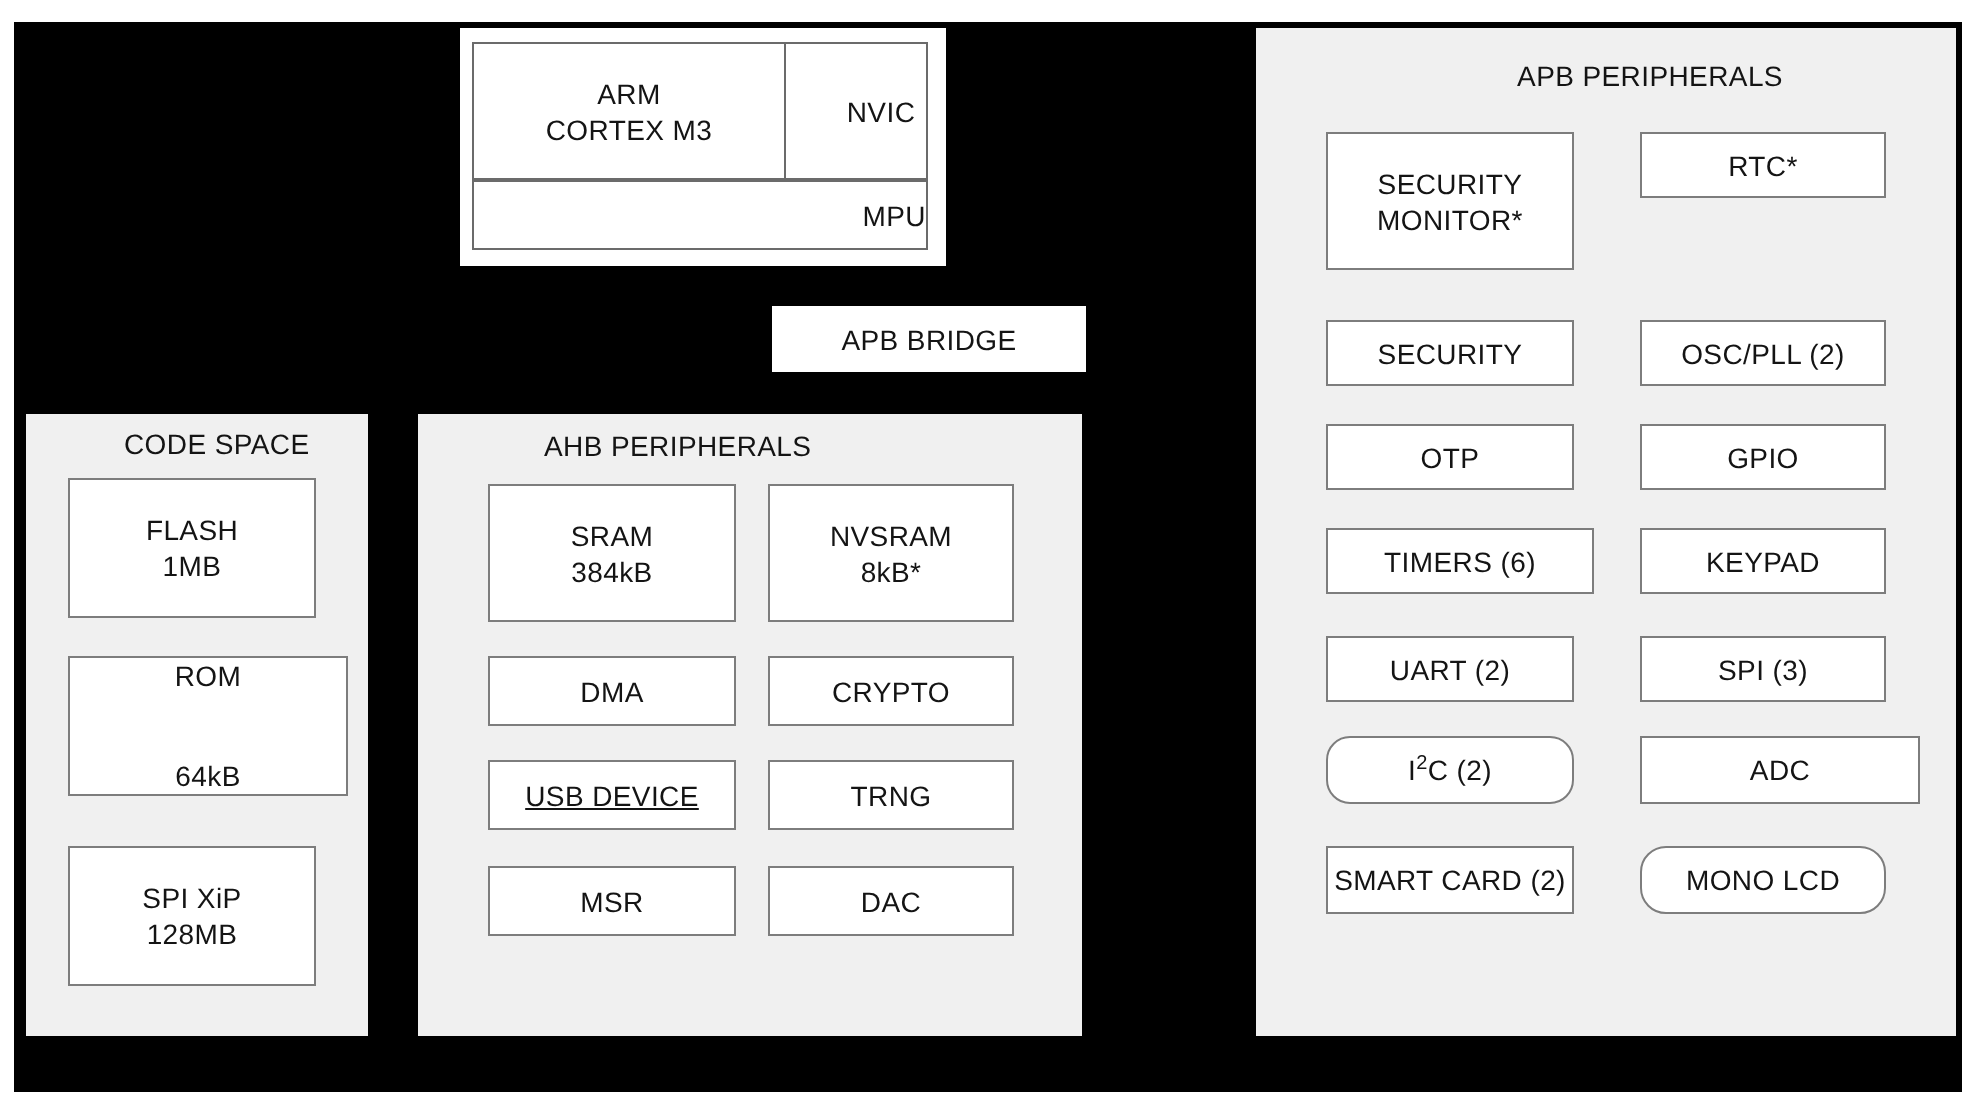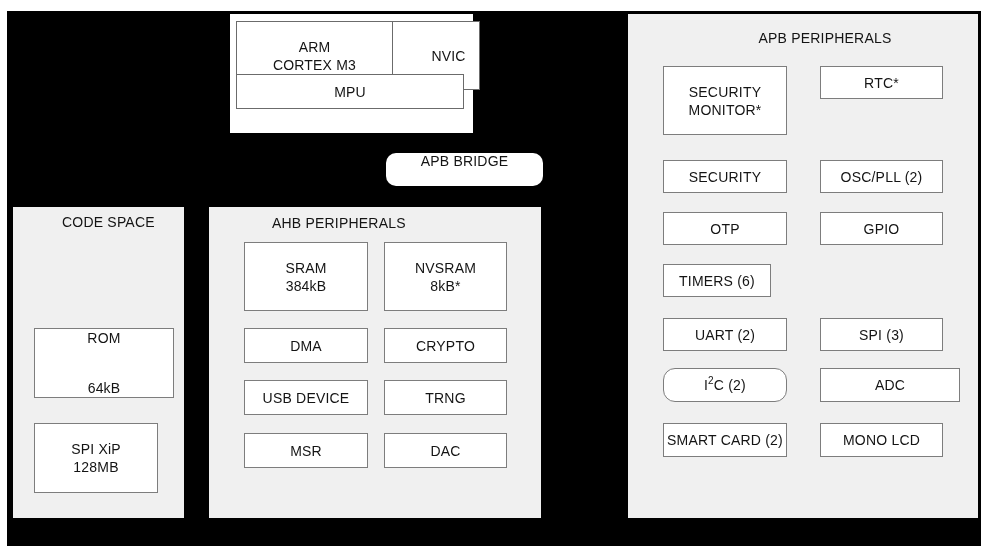--- a/index.html
+++ b/index.html
@@ -14,49 +14,53 @@
   .panel-title{position:absolute;font-size:14px;letter-spacing:.2px;white-space:nowrap;margin-left:44px;}
   .panel-title.centered{left:0;right:0;text-align:center;}
   .box{
     background:#ffffff;border:1.5px solid #7d7d7d;
     display:flex;flex-direction:column;align-items:center;justify-content:center;
     text-align:center;font-size:14px;line-height:18px;letter-spacing:.2px;white-space:nowrap;
   }
   .cpu{background:#ffffff;}
   .cpu .box{border-color:#6b6b6b;}
   .bridge{
-    background:#ffffff;display:flex;align-items:flex-start;justify-content:center;
-    font-size:14px;letter-spacing:.2px;border-radius:10px;
+    background:#ffffff;display:flex;align-items:center;justify-content:center;
+    font-size:14px;letter-spacing:.2px;
   }
   sup{font-size:10px;line-height:0;}
 </style>
 </head>
 <body>
 
 <div class="abs chip" style="left:7px;top:11px;width:974px;height:535px;"></div>
 
 <div class="abs cpu" style="left:230px;top:14px;width:243px;height:119px;">
   <div class="abs box" style="left:6px;top:7px;width:157px;height:69px;">
     <div>ARM</div>
     <div>CORTEX M3</div>
   </div>
-  <div class="abs box" style="left:162px;top:7px;width:88px;height:69px;padding-left:25px;">
+  <div class="abs box" style="left:162px;top:7px;width:72px;height:69px;padding-left:25px;">
     <div>NVIC</div>
   </div>
-  <div class="abs box" style="left:6px;top:60px;width:228px;height:35px;">
+  <div class="abs box" style="left:6px;top:76px;width:228px;height:35px;align-items:flex-end;">
     <div>MPU</div>
   </div>
 </div>
 
 <div class="abs bridge" style="left:386px;top:153px;width:157px;height:33px;">
   <span>APB BRIDGE</span>
 </div>
 
 <div class="abs panel" style="left:13px;top:207px;width:171px;height:311px;">
   <div class="panel-title" style="left:5px;top:7px;">CODE SPACE</div>
+  <div class="abs box" style="left:21px;top:32px;width:124px;height:70px;">
+    <div>FLASH</div>
+    <div>1MB</div>
+  </div>
   <div class="abs box" style="left:21px;top:121px;width:140px;height:70px;justify-content:space-between;">
     <div>ROM</div>
     <div>64kB</div>
   </div>
   <div class="abs box" style="left:21px;top:216px;width:124px;height:70px;">
     <div>SPI XiP</div>
     <div>128MB</div>
   </div>
 </div>
 
@@ -69,21 +73,21 @@
   <div class="abs box" style="left:175px;top:35px;width:123px;height:69px;">
     <div>NVSRAM</div>
     <div>8kB*</div>
   </div>
   <div class="abs box" style="left:35px;top:121px;width:124px;height:35px;">
     <div>DMA</div>
   </div>
   <div class="abs box" style="left:175px;top:121px;width:123px;height:35px;">
     <div>CRYPTO</div>
   </div>
-  <div class="abs box" style="left:35px;top:173px;width:124px;height:35px;">
+  <div class="abs box" style="left:35px;top:173px;width:124px;height:35px;text-decoration:underline;">
     <div>USB DEVICE</div>
   </div>
   <div class="abs box" style="left:175px;top:173px;width:123px;height:35px;">
     <div>TRNG</div>
   </div>
   <div class="abs box" style="left:35px;top:226px;width:124px;height:35px;">
     <div>MSR</div>
   </div>
   <div class="abs box" style="left:175px;top:226px;width:123px;height:35px;">
     <div>DAC</div>
@@ -108,37 +112,40 @@
     <div>OSC/PLL (2)</div>
   </div>
 
   <div class="abs box" style="left:35px;top:198px;width:124px;height:33px;">
     <div>OTP</div>
   </div>
   <div class="abs box" style="left:192px;top:198px;width:123px;height:33px;">
     <div>GPIO</div>
   </div>
 
-  <div class="abs box" style="left:35px;top:250px;width:108px;height:33px;">
+  <div class="abs box" style="left:35px;top:250px;width:134px;height:33px;">
     <div>TIMERS (6)</div>
+  </div>
+  <div class="abs box" style="left:192px;top:250px;width:123px;height:33px;">
+    <div>KEYPAD</div>
   </div>
 
   <div class="abs box" style="left:35px;top:304px;width:124px;height:33px;">
     <div>UART (2)</div>
   </div>
   <div class="abs box" style="left:192px;top:304px;width:123px;height:33px;">
     <div>SPI (3)</div>
   </div>
 
   <div class="abs box" style="left:35px;top:354px;width:124px;height:34px;border-radius:12px;">
     <div><span>I</span><sup>2</sup><span>C (2)</span></div>
   </div>
   <div class="abs box" style="left:192px;top:354px;width:140px;height:34px;">
     <div>ADC</div>
   </div>
 
   <div class="abs box" style="left:35px;top:409px;width:124px;height:34px;">
     <div>SMART CARD (2)</div>
   </div>
-  <div class="abs box" style="left:192px;top:409px;width:123px;height:34px;">
+  <div class="abs box" style="left:192px;top:409px;width:123px;height:34px;border-radius:13px;">
     <div>MONO LCD</div>
   </div>
 </div>
 
 </body></html>

